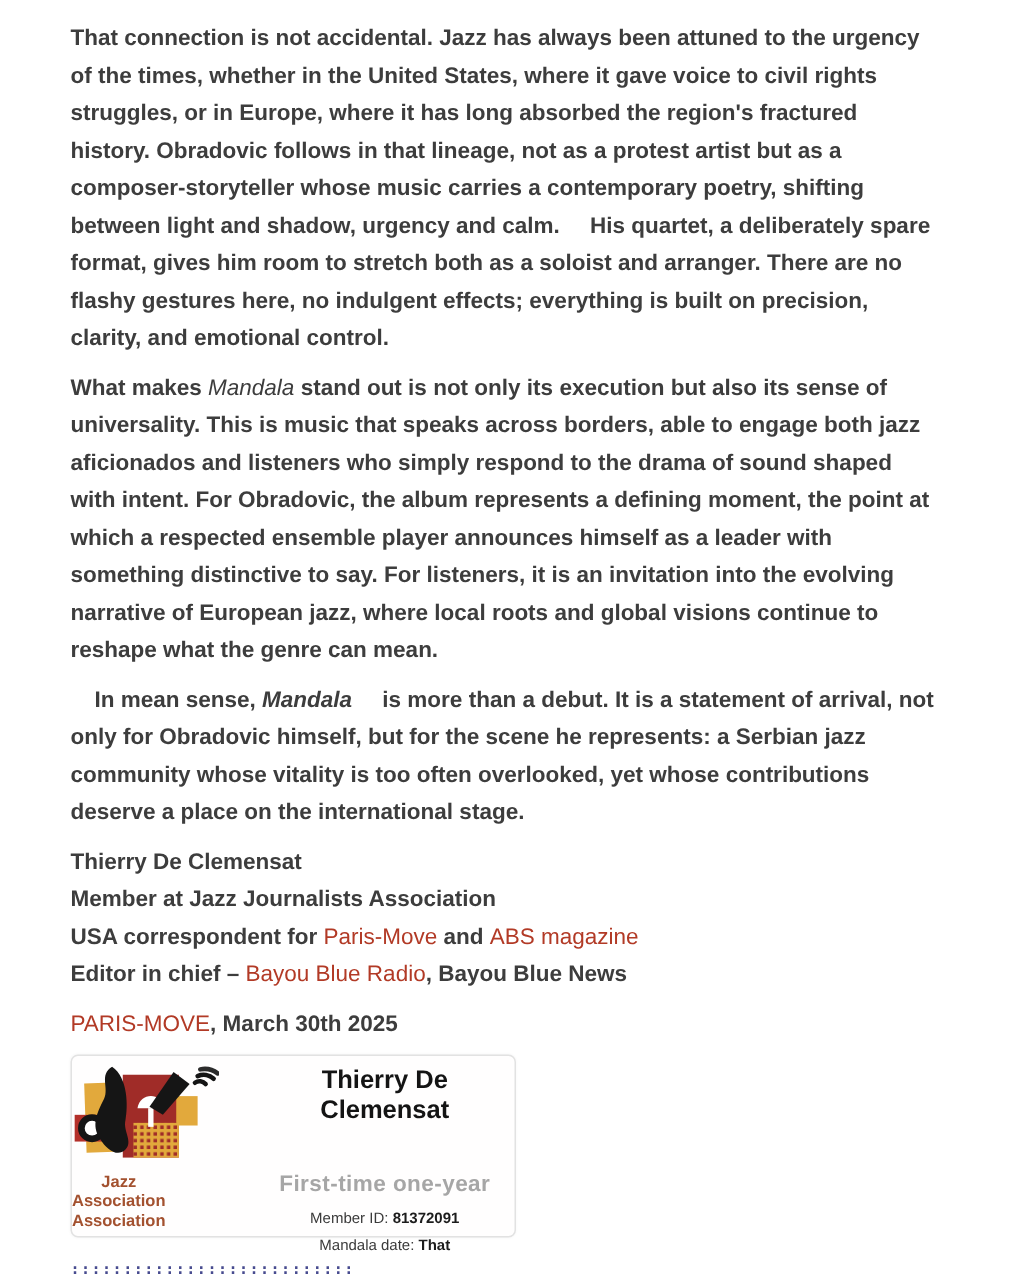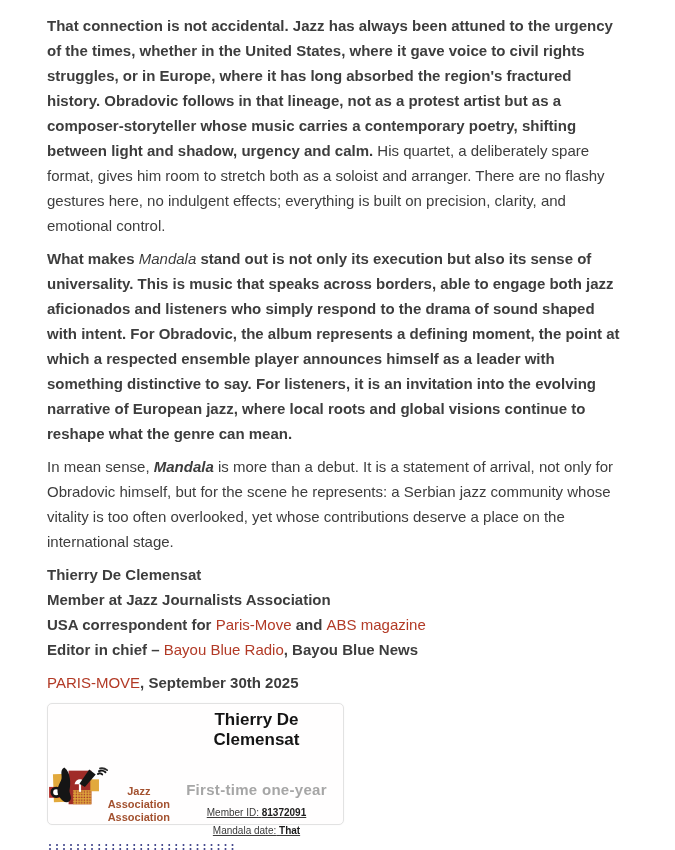--- a/index.html
+++ b/index.html
@@ -10,37 +10,37 @@
   }
   html,body{margin:0;padding:0;}
   body{
     width:675px;height:850px;overflow:hidden;background:#ffffff;
     font-family:"Liberation Sans","DejaVu Sans",sans-serif;
     color:var(--text);
   }
   .content{padding:13px 47px 0 47px;width:581px;box-sizing:content-box;}
   p.para{font-size:15px;line-height:25px;margin:0 0 8px 0;}
   .seg-normal{font-weight:bold;}
-  .seg-bold{font-weight:normal;}
+  .seg-bold{font-weight:bold;margin-left:16px;}
   .seg-italic{font-style:italic;}
   .seg-bold-italic{font-weight:bold;font-style:italic;}
   a.seg-link{color:var(--link);text-decoration:none;cursor:pointer;}
 
   
   .card{
     margin-top:5px;width:297px;height:122px;box-sizing:border-box;
     border:1px solid #e2e2e2;border-radius:5px;background:#fffefe;
     display:flex;align-items:stretch;box-shadow:0 0 2px rgba(0,0,0,0.04);
   }
-  .card-left{width:122px;display:flex;flex-direction:row;align-items:flex-end;padding-top:5px;}
+  .card-left{width:122px;display:flex;flex-direction:column;align-items:flex-start;padding-top:5px;}
   .org{font-size:11px;font-weight:bold;line-height:13px;text-align:center;color:var(--card-brand);margin-top:1px;}
   .card-right{flex:1;text-align:center;padding-top:4px;}
   .member-name{font-size:17px;font-weight:bold;line-height:20px;color:#141414;width:120px;margin:2px auto 0 auto;}
   .membership-type{font-size:15px;font-weight:bold;color:var(--muted);margin-top:31px;letter-spacing:0.3px;}
-  .meta-line{font-size:10px;color:#3a3a3a;margin-top:9px;text-decoration:underline;}
+  .meta-line{font-size:10px;color:#3a3a3a;margin-top:9px;}
   .meta-line b{color:#1c1c1c;}
   .meta-line + .meta-line{margin-top:7px;}
 
   .dots{
     margin-top:16px;
     font-family:"DejaVu Sans Mono",monospace;
     font-size:10px;font-weight:bold;letter-spacing:1px;
     color:#474b8f;line-height:12px;
   }
 </style>
@@ -50,21 +50,21 @@
 <div class="content">
 
   <p class="para"><span class="seg-normal">That connection is not accidental. Jazz has always been attuned to the urgency of the times, whether in the United States, where it gave voice to civil rights struggles, or in Europe, where it has long absorbed the region's fractured history. Obradovic follows in that lineage, not as a protest artist but as a composer-storyteller whose music carries a contemporary poetry, shifting between light and shadow, urgency and calm. </span><span class="seg-bold">His quartet, a deliberately spare format, gives him room to stretch both as a soloist and arranger. There are no flashy gestures here, no indulgent effects; everything is built on precision, clarity, and emotional control.</span></p>
 
   <p class="para"><span class="seg-normal">What makes </span><span class="seg-italic">Mandala</span><span class="seg-normal"> stand out is not only its execution but also its sense of universality. This is music that speaks across borders, able to engage both jazz aficionados and listeners who simply respond to the drama of sound shaped with intent. For Obradovic, the album represents a defining moment, the point at which a respected ensemble player announces himself as a leader with something distinctive to say. For listeners, it is an invitation into the evolving narrative of European jazz, where local roots and global visions continue to reshape what the genre can mean.</span></p>
 
   <p class="para"><span class="seg-bold">In mean sense, </span><span class="seg-bold-italic">Mandala</span><span class="seg-bold"> is more than a debut. It is a statement of arrival, not only for Obradovic himself, but for the scene he represents: a Serbian jazz community whose vitality is too often overlooked, yet whose contributions deserve a place on the international stage.</span></p>
 
   <p class="para"><span class="seg-normal">Thierry De Clemensat</span><br><span class="seg-normal">Member at Jazz Journalists Association</span><br><span class="seg-normal">USA correspondent for </span><a class="seg-link">Paris-Move</a><span class="seg-normal"> and </span><a class="seg-link">ABS magazine</a><br><span class="seg-normal">Editor in chief – </span><a class="seg-link">Bayou Blue Radio</a><span class="seg-normal">, Bayou Blue News</span></p>
 
-  <p class="para"><a class="seg-link">PARIS-MOVE</a><span class="seg-normal">, September 30th 2025</span></p>
+  <p class="para"><a class="seg-link">PARIS-MOVE</a><span class="seg-normal">, March 30th 2025</span></p>
 
 
   <div class="card">
     <div class="card-left">
       <svg width="98" height="72" viewBox="0 0 110 80" aria-hidden="true">
         <defs>
           <pattern id="ht" width="5" height="5" patternUnits="userSpaceOnUse">
             <rect width="5" height="5" fill="#e2a93c"></rect>
             <rect x="1" y="1" width="2.6" height="2.6" fill="#a02c28"></rect>
           </pattern>

